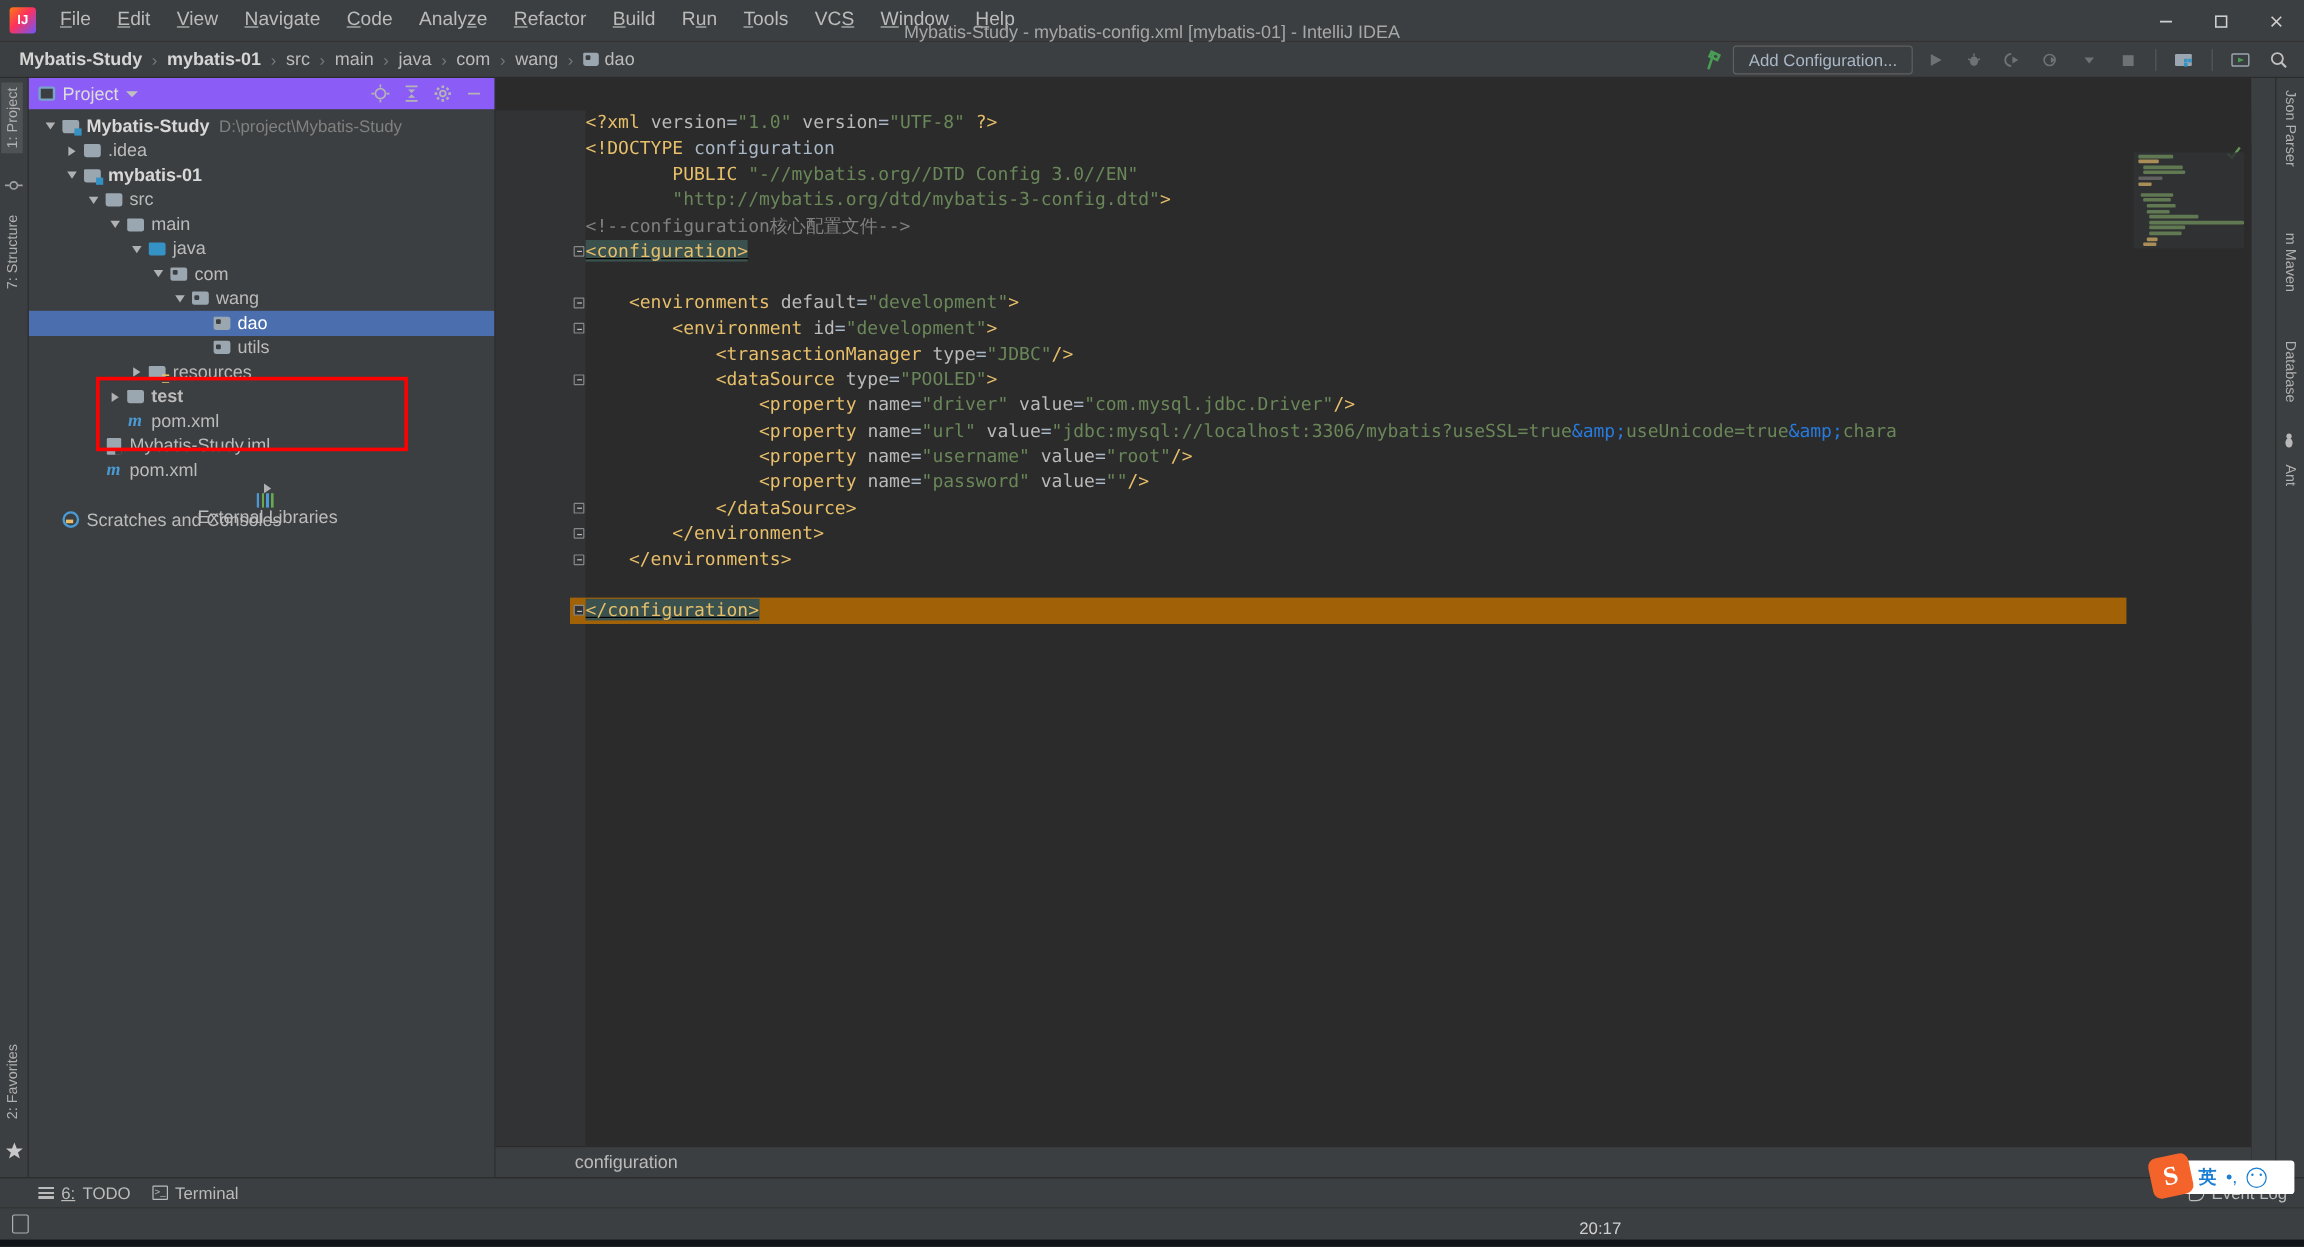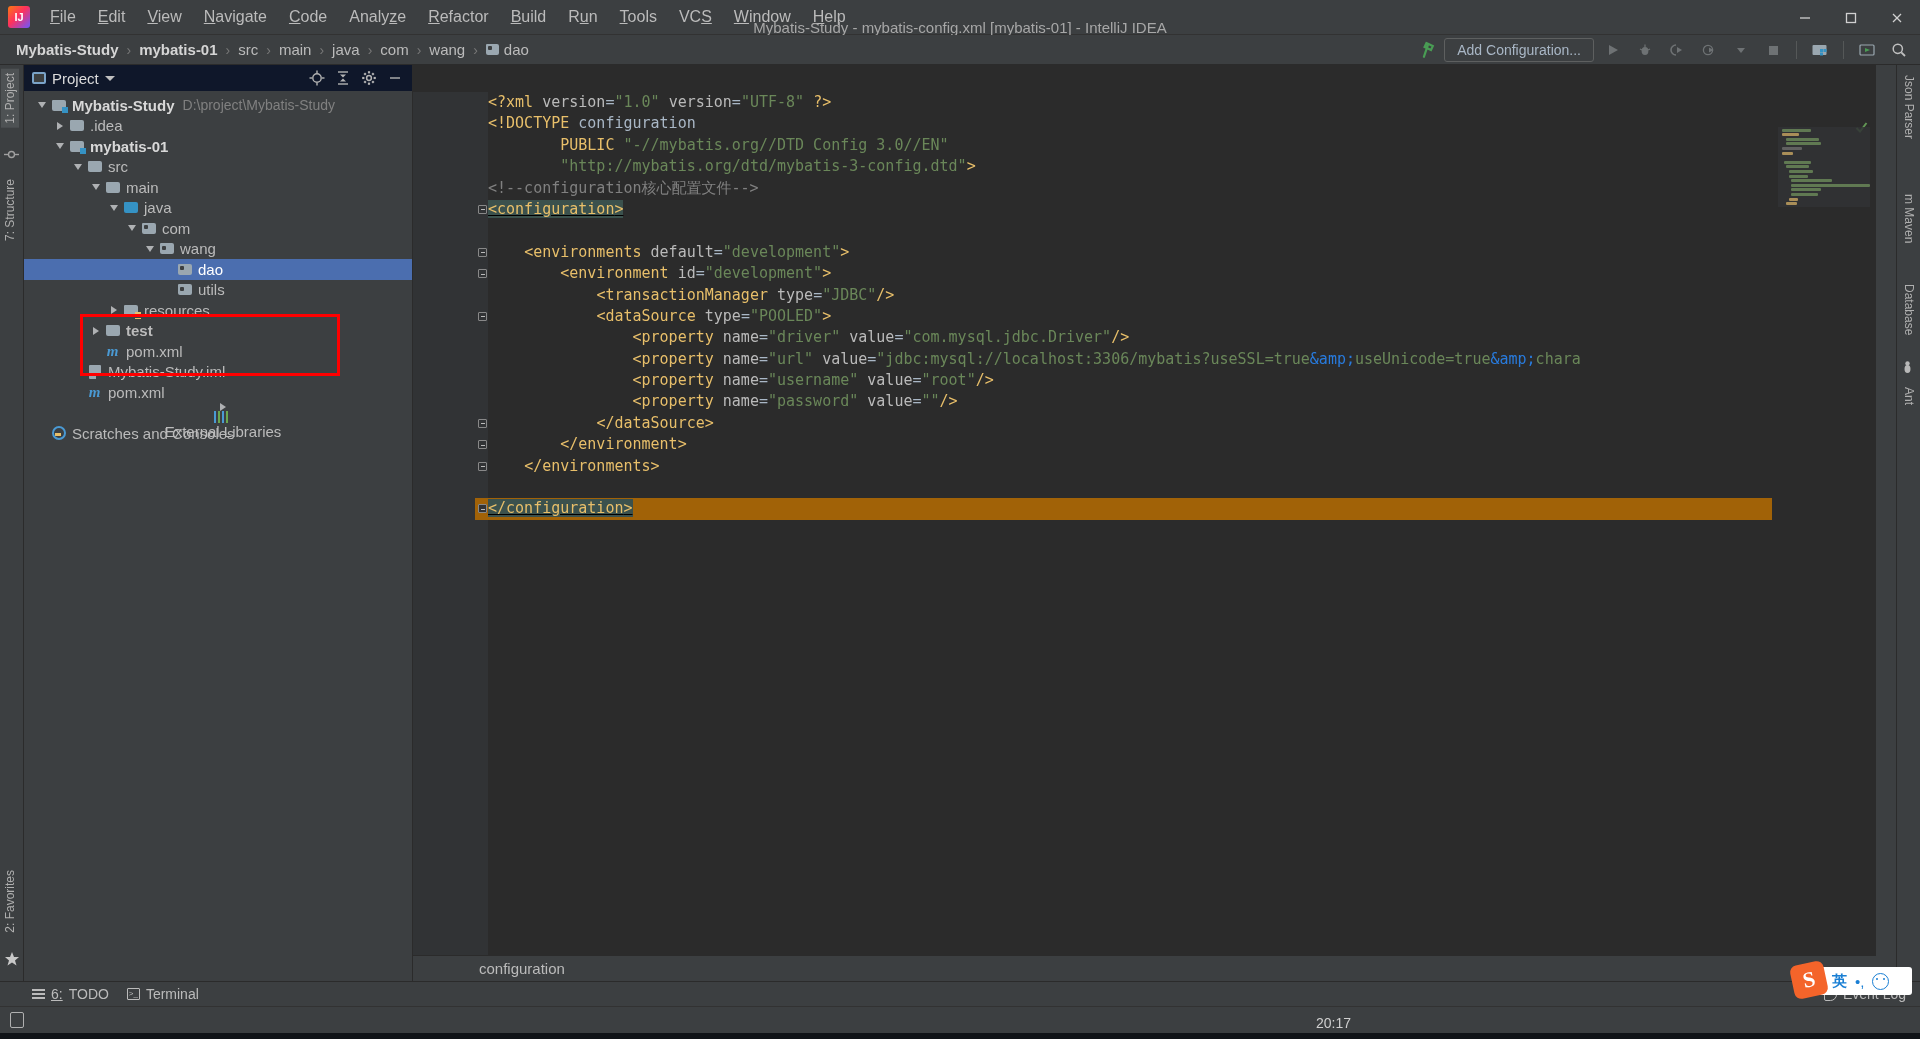--- a/index.html
+++ b/index.html
@@ -100,21 +100,21 @@
     position: absolute; left: 4px; width: 16px; height: 16px; color: #a0a0a0;
   }
 
   
   .projpanel {
     position: absolute; left: 24px; top: 65px; width: 389px; bottom: 58px;
     background: #3c3f41; border-right: 1px solid #2b2b2b;
   }
   .proj-header {
     height: 26px; display: flex; align-items: center;
-    background: #0f172a; padding-left: 8px; gap: 6px;
+    background: #8b5cf6; padding-left: 8px; gap: 6px;
   }
   .proj-title { color: #dcdcdc; font-size: 15px; }
   .proj-ico-win {
     width: 14px; height: 12px; border: 2px solid #7aa3c9; border-radius: 2px; background: #3c3f41;
   }
   .caret-down {
     width: 0; height: 0; border-left: 5px solid transparent; border-right: 5px solid transparent;
     border-top: 5px solid #c0c0c0;
   }
   .proj-actions { margin-left: auto; display: flex; align-items: center; gap: 4px; padding-right: 6px; }

